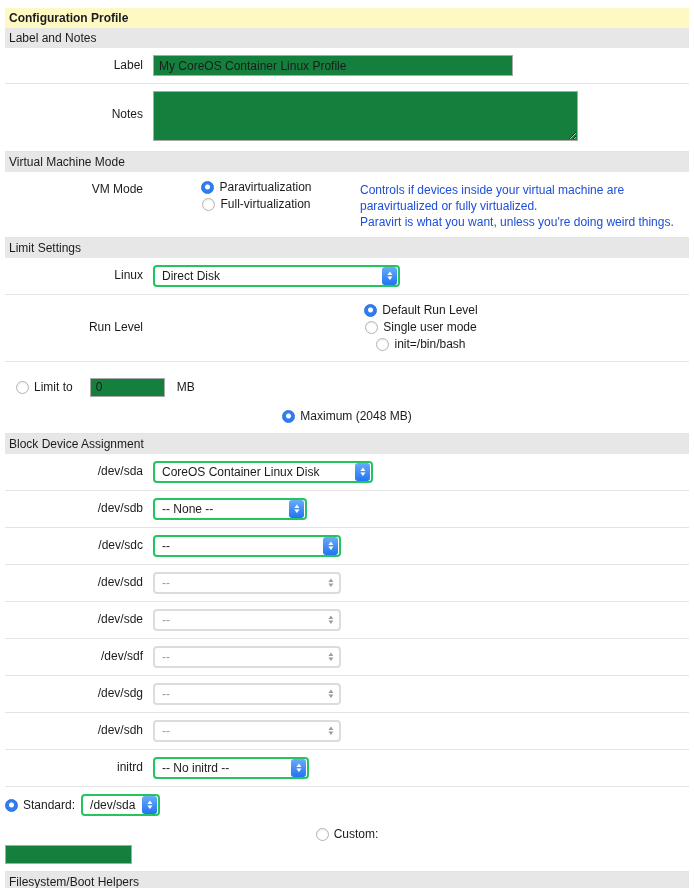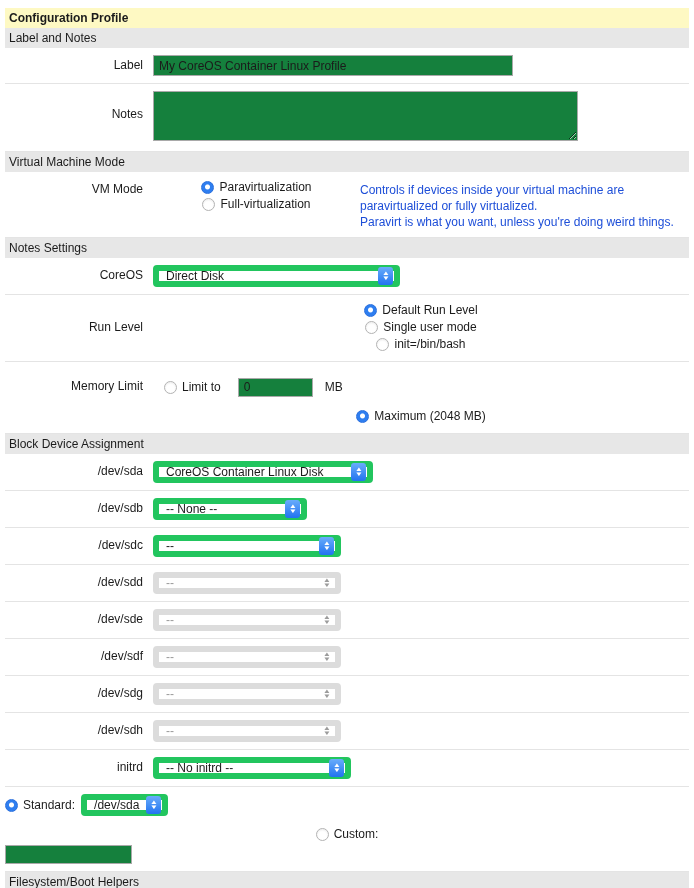--- a/index.html
+++ b/index.html
@@ -45,21 +45,21 @@
   }
   textarea.tin { height:50px; width:425px; padding:3px 5px; resize:both; }
 
   
   .msel {
     display:inline-flex;
     align-items:center;
     justify-content:space-between;
     height:22px;
     box-sizing:border-box;
-    border:6px solid #22c55e;
+    border:2px solid #22c55e;
     border-radius:4px;
     background:#fff;
     padding-left:7px;
     cursor:default;
   }
   .msel .txt { white-space:nowrap; overflow:hidden; padding-right:6px; }
   .msel .cap {
     flex:0 0 15px;
     height:18px;
     margin:1px;
@@ -126,24 +126,24 @@
         <span class="rad off"></span>
         <span>Full-virtualization</span>
       </div>
     </div>
     <div class="hcol">
       <div>Controls if devices inside your virtual machine are paravirtualized or fully virtualized.</div>
       <div>Paravirt is what you want, unless you're doing weird things.</div>
     </div>
   </div>
 
-  <div class="bar sub">Notes Settings</div>
-
-  <div class="frow">
-    <div class="lcol">CoreOS</div>
+  <div class="bar sub">Limit Settings</div>
+
+  <div class="frow">
+    <div class="lcol">Linux</div>
     <div class="fcol wide">
       <span class="msel" style="width:247px">
         <span class="txt">Direct Disk</span>
         <span class="cap">
             <i>▲</i>
             <i>▼</i>
           </span>
       </span>
     </div>
   </div>
@@ -160,21 +160,20 @@
         <span>Single user mode</span>
       </div>
       <div class="ropt">
         <span class="rad off"></span>
         <span>init=/bin/bash</span>
       </div>
     </div>
   </div>
 
   <div class="frow">
-    <div class="lcol" style="padding-top:10px">Memory Limit</div>
     <div class="fcol wide">
       <div class="inline" style="margin-bottom:4px">
         <span class="ropt" style="margin:11px">
           <span class="rad off"></span>
           <span>Limit to</span>
         </span>
         <span class="gap"></span>
         <input class="tin" style="width: 75px; height: 19px;" value="0">
         <span class="gap"></span>
           <span class="gap"></span>
@@ -289,21 +288,21 @@
             <i>▲</i>
             <i>▼</i>
           </span>
       </span>
     </div>
   </div>
 
   <div class="frow">
     <div class="lcol">initrd</div>
     <div class="fcol wide">
-      <span class="msel" style="width:198px">
+      <span class="msel" style="width:156px">
         <span class="txt">-- No initrd --</span>
         <span class="cap">
             <i>▲</i>
             <i>▼</i>
           </span>
       </span>
     </div>
   </div>
 
   <div class="frow">

